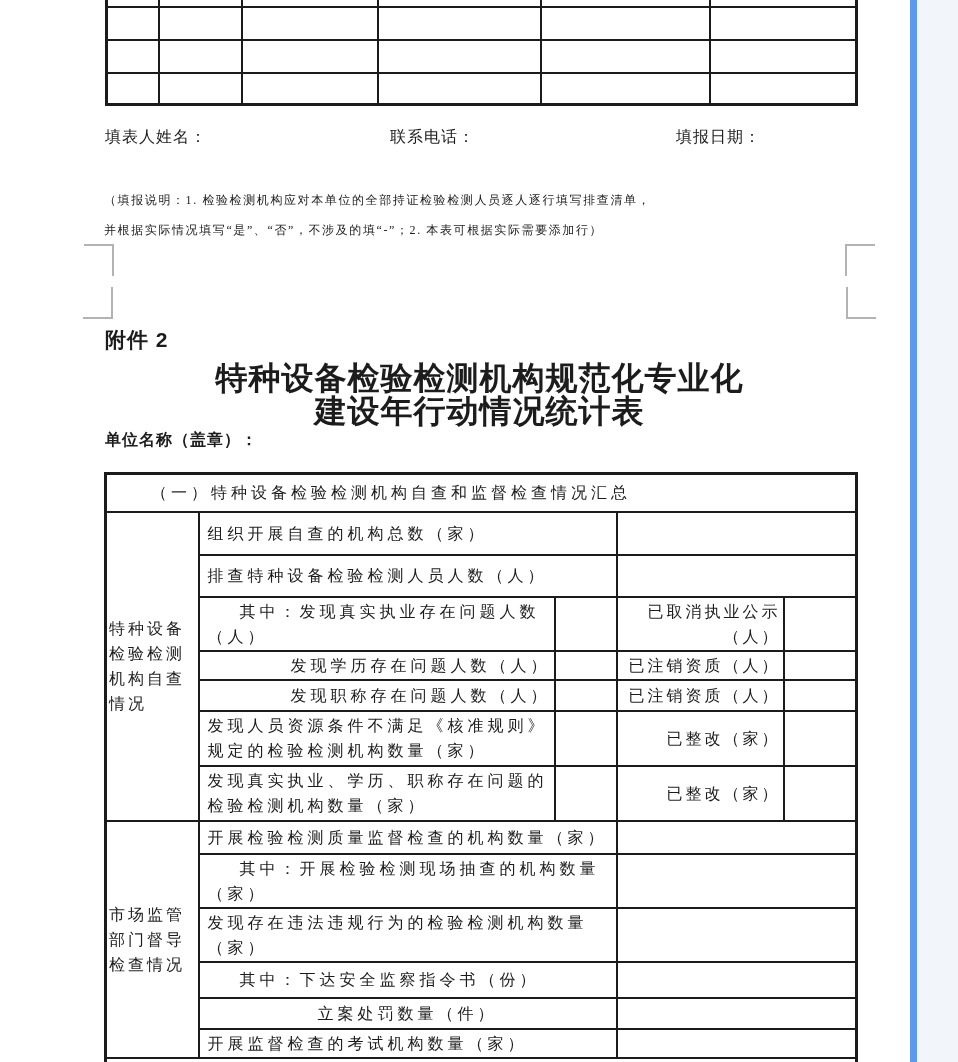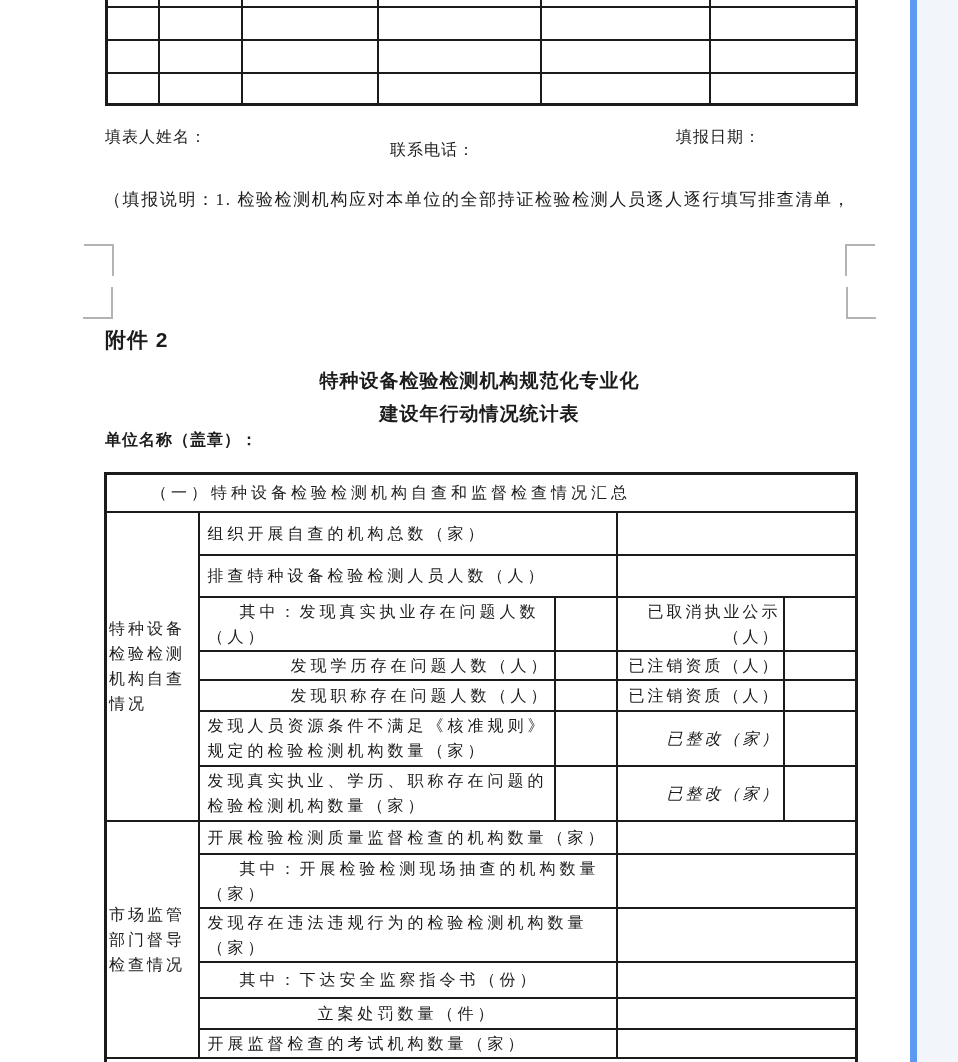--- a/index.html
+++ b/index.html
@@ -20,40 +20,40 @@
     position:absolute;left:105px;top:-30px;
     border-collapse:collapse;table-layout:fixed;
   }
   .top-table td{border:2px solid #1b1b1b;padding:0;}
   .top-table{border:3px solid #1b1b1b;}
 
   .contact-line span{position:absolute;font-size:16px;letter-spacing:1px;white-space:nowrap;}
 
   .note{
     position:absolute;left:104px;top:185px;width:780px;
-    font-size:17px;line-height:30px;letter-spacing:1.6px;white-space:nowrap;font-family:Liberation Serif, serif;
+    font-size:12px;line-height:30px;letter-spacing:1.6px;white-space:nowrap;font-family:Liberation Serif, serif;
   }
 
   
   .crop{position:absolute;width:28px;height:30px;border:0 solid #b3b3b3;}
   .crop.tl{left:84px;top:244px;border-top-width:2px;border-right-width:2px;}
   .crop.tr{left:845px;top:244px;border-top-width:2px;border-left-width:2px;}
   .crop.bl{left:83px;top:287px;border-bottom-width:2px;border-right-width:2px;}
   .crop.br{left:846px;top:287px;border-bottom-width:2px;border-left-width:2px;}
 
   .attachment-label{
     position:absolute;left:105px;top:326px;
     font-family:"Liberation Sans","DejaVu Sans",sans-serif;
     font-weight:700;font-size:21px;letter-spacing:1px;
   }
   .doc-title{
     position:absolute;left:104px;top:364px;width:751px;
     text-align:center;
-    font-family:Liberation Serif, serif;
-    font-weight:700;font-size:19px;line-height:33px;letter-spacing:1px;
+    font-family:Liberation Mono, monospace;
+    font-weight:700;font-size:32px;line-height:33px;letter-spacing:1px;
   }
   .unit-label{position:absolute;left:105px;top:430px;font-size:16px;letter-spacing:1px;font-weight:600;}
 
   
   .stats-table{
     position:absolute;left:104px;top:472px;
     border-collapse:collapse;table-layout:fixed;
     border:3px solid #1b1b1b;
     font-size:16px;letter-spacing:4px;line-height:25px;
   }
@@ -64,21 +64,21 @@
     overflow:hidden;
   }
   .stats-table td.section-hd{padding-left:44px;}
   .stats-table td.group{
     padding:0 2px;white-space:pre-line;letter-spacing:3px;
   }
   .stats-table td.indent{ text-indent:2em; }
   .stats-table td.alright{ text-align:right;padding-right:3px;padding-left:2px; }
   .stats-table td.centered{ text-align:center;text-indent:0;padding-left:2px; }
   .stats-table td.lbl2{ letter-spacing:3px;padding-left:7px;text-align:right; }
-  .stats-table td.lbl2.centered{ padding-left:2px;font-style:italic; }
+  .stats-table td.lbl2.centered{ padding-left:2px; }
   .stats-table td.val{ padding:0; }
 </style>
 </head>
 <body>
 
 <div class="canvas">
 
   <div class="right-strip" style="background: rgb(242, 246, 250);"></div>
   <div class="scrollbar" style="background: rgb(91, 154, 240);"></div>
 
@@ -122,26 +122,27 @@
       <td></td>
           <td></td>
       <td></td>
           <td></td>
     </tr>
   </tbody>
     </table>
 
   <div class="contact-line">
     <span style="left:105px;top:127px">填表人姓名：</span>
-    <span style="left:390px;top:140px">联系电话：</span>
+    <span style="left:390px;top:127px">联系电话：</span>
     <span style="left:676px;top:127px">填报日期：</span>
   </div>
 
   <div class="note">
     <div>（填报说明：1. 检验检测机构应对本单位的全部持证检验检测人员逐人逐行填写排查清单，</div>
+    <div>并根据实际情况填写“是”、“否”，不涉及的填“-”；2. 本表可根据实际需要添加行）</div>
   </div>
 
   <div class="crop tl"></div>
   <div class="crop tr"></div>
   <div class="crop bl"></div>
   <div class="crop br"></div>
 
   <div class="attachment-label">附件 2</div>
   <div class="doc-title">
     <div>特种设备检验检测机构规范化专业化</div>

